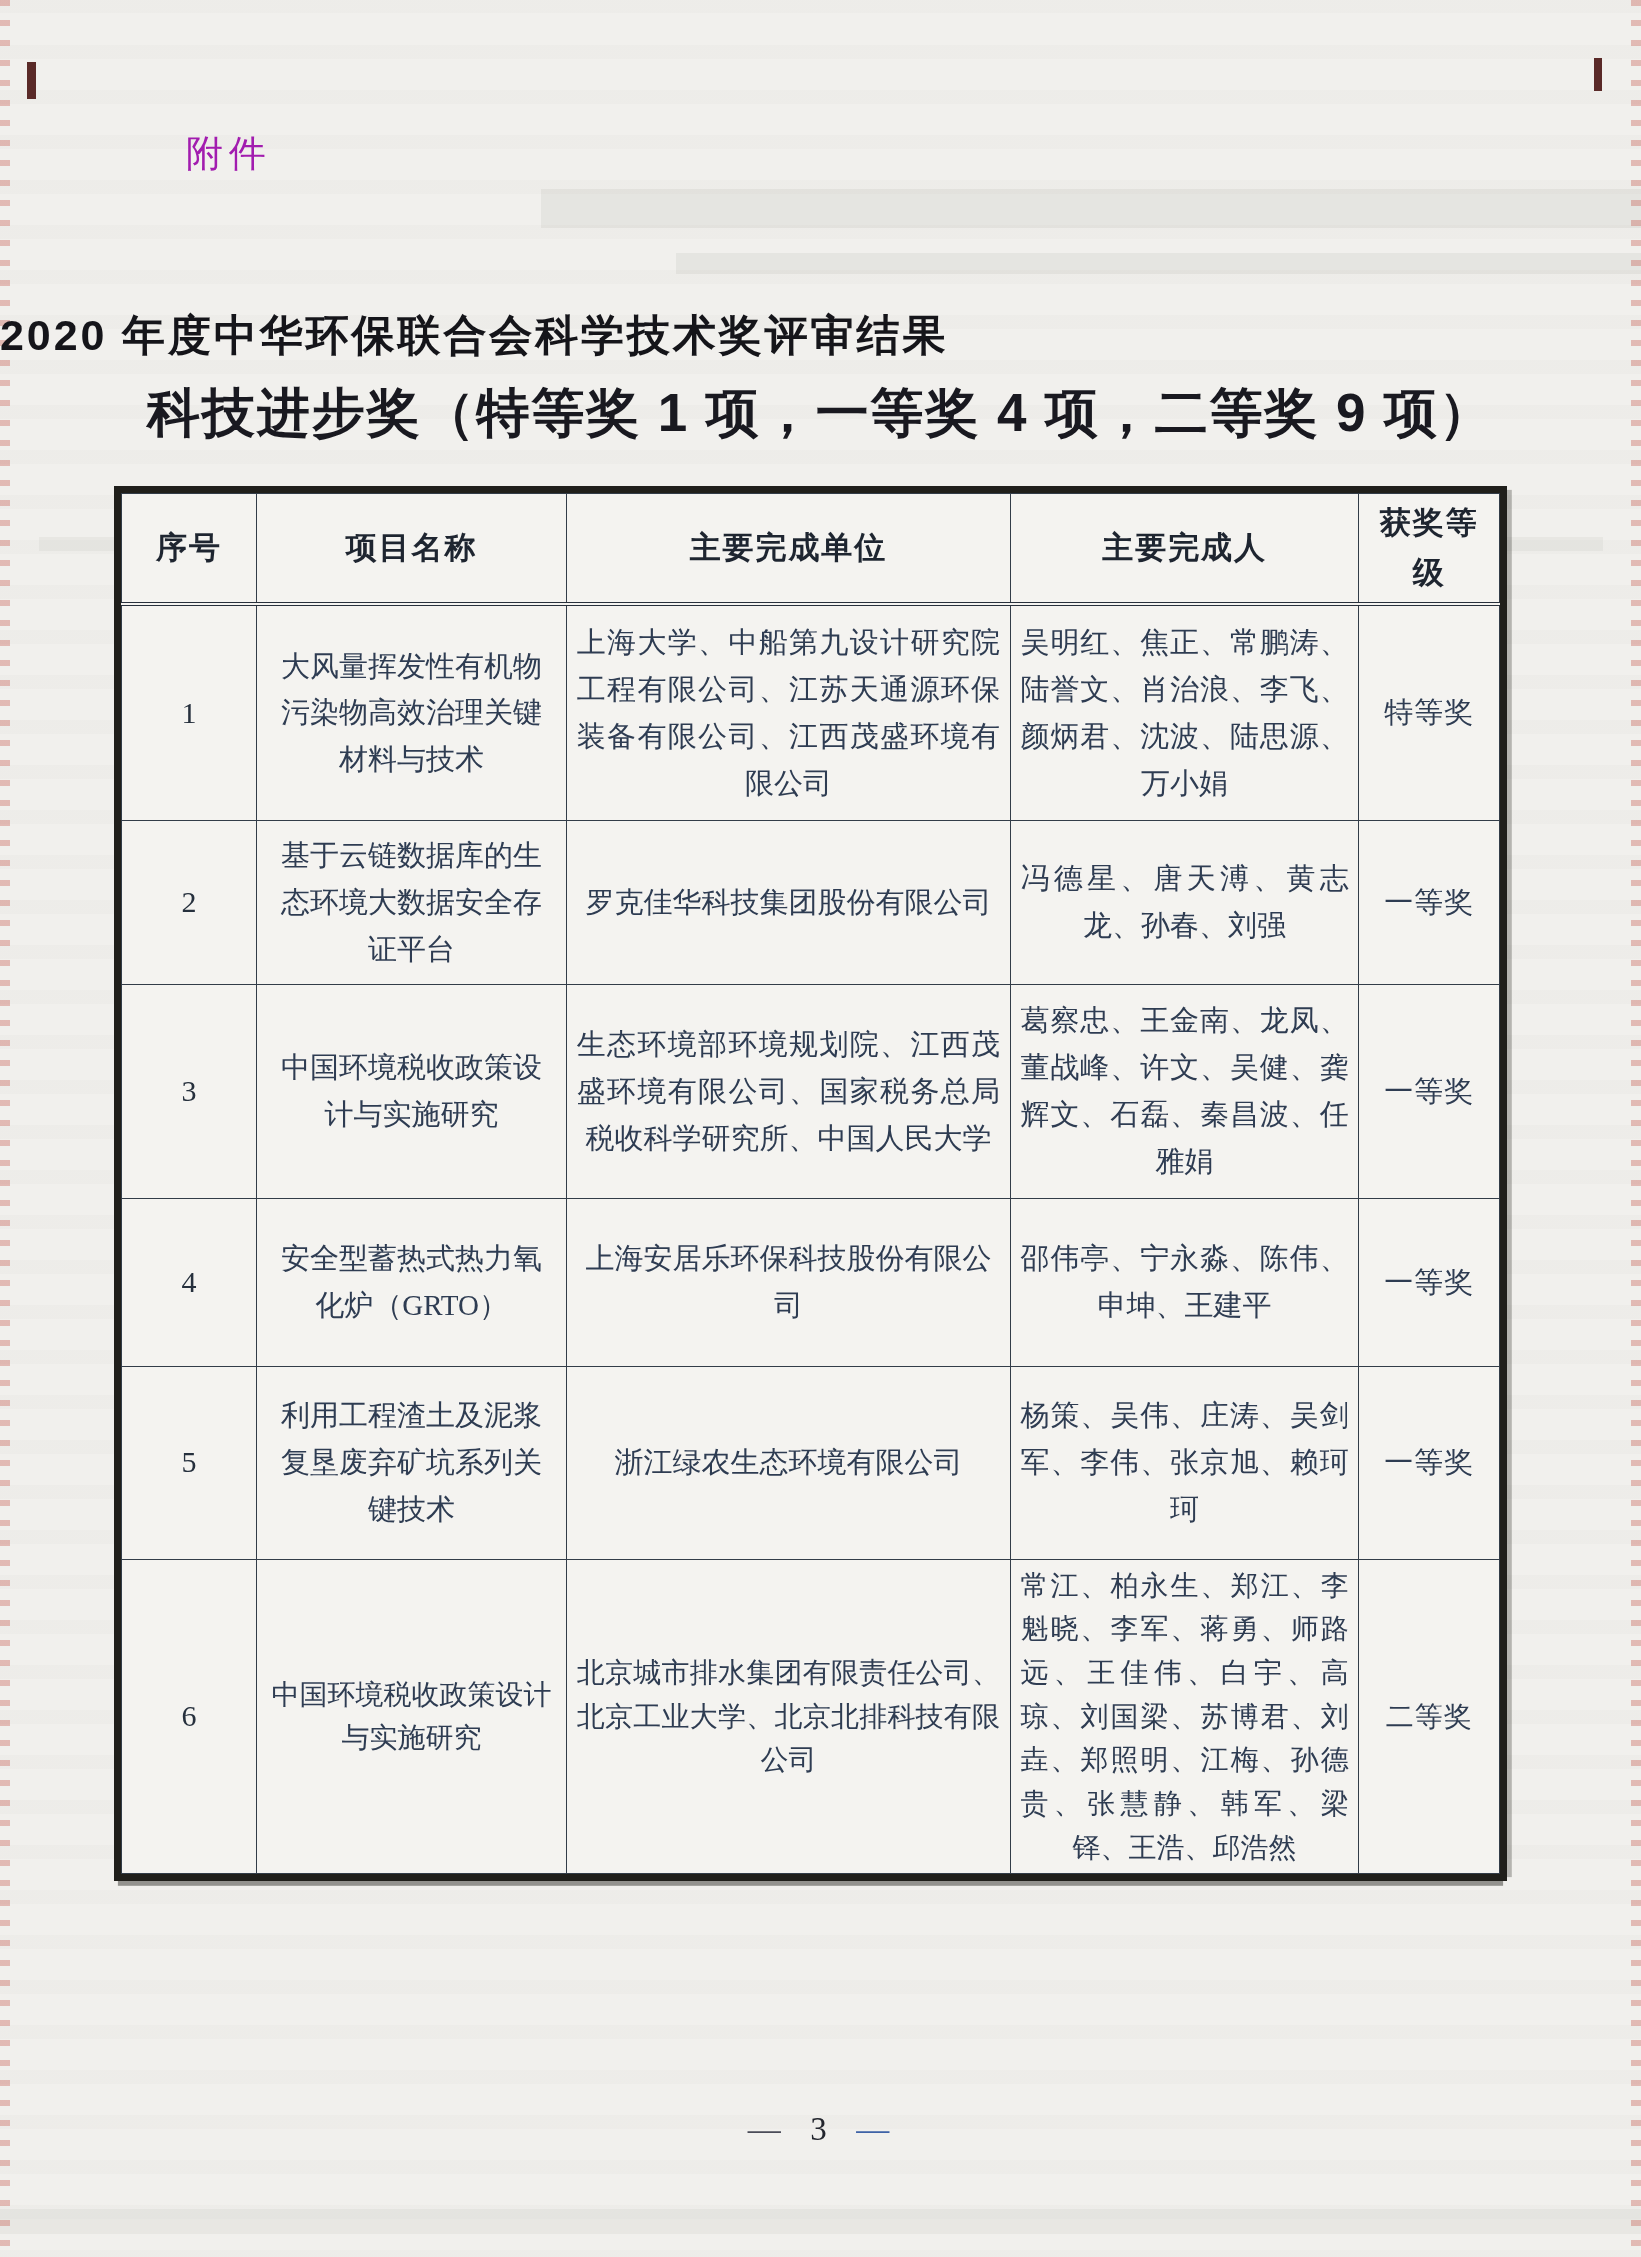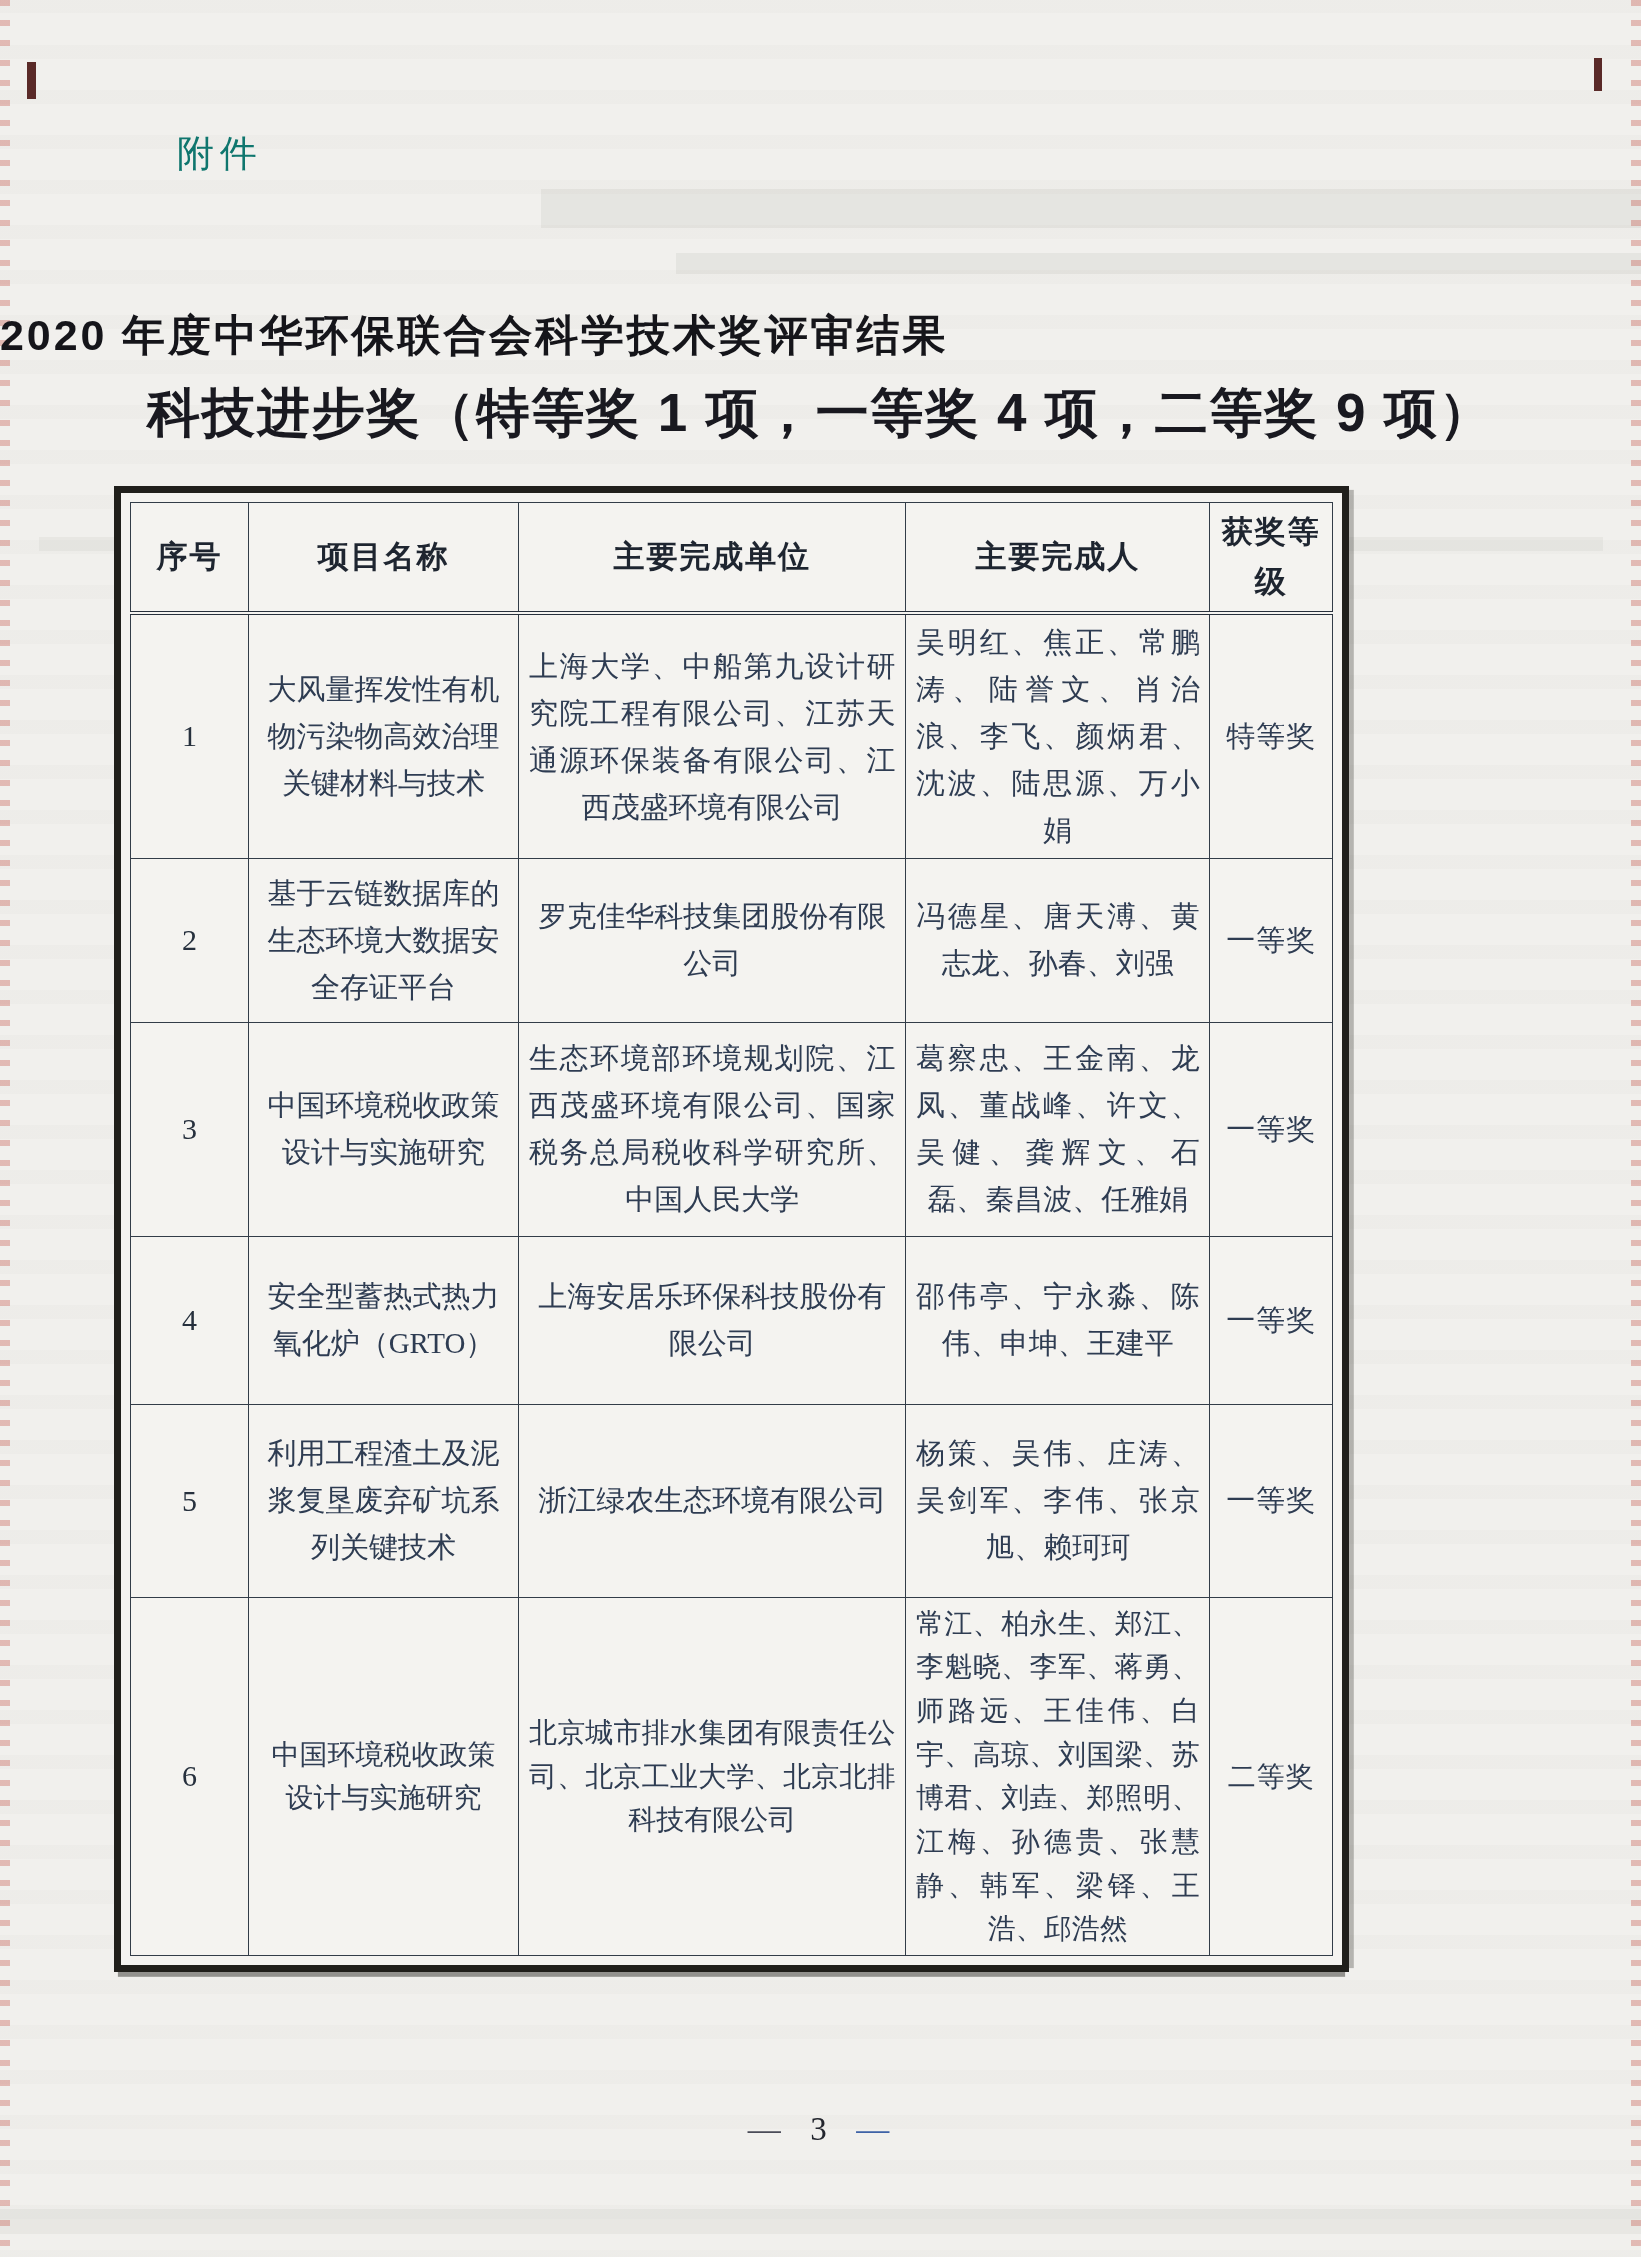--- a/index.html
+++ b/index.html
@@ -28,40 +28,40 @@
       to bottom,
       rgba(190,60,48,0.55) 0 5.8px,
       rgba(190,60,48,0) 5.8px 20px);}
   .edge.left{left:0;}
   .edge.right{right:0;}
   .corner-mark{position:absolute;background:#5a2a28;pointer-events:none;}
   .corner-mark.tl{left:27px;top:62px;width:8.7px;height:37px;}
   .corner-mark.tr{right:39px;top:58px;width:7.7px;height:33px;}
 
   .attachment{
-    position:absolute;left:177px;top:129px;
-    font-size:37px;letter-spacing:5.8px;color:#0f766e;
+    position:absolute;left:186px;top:129px;
+    font-size:37px;letter-spacing:5.8px;color:#a21caf;
     font-family:Liberation Sans, sans-serif;
   }
   .title{
     position:absolute;left:0;top:307px;width:100%;
     text-align:left;font-size:43px;font-weight:bold;color:#15151a;
     letter-spacing:2.9px;
     font-family:"Liberation Sans","DejaVu Sans",sans-serif;
   }
   .subtitle{
     position:absolute;left:0;top:378px;width:100%;
     text-align:center;font-size:53px;font-weight:bold;color:#191920;
     letter-spacing:1.9px;
     font-family:"Liberation Sans","DejaVu Sans",sans-serif;
   }
 
   .table-outer{
-    position:absolute;left:114px;top:486px;width:1235px;
-    border:7.7px solid #201f1b;background:#f4f3f0;padding:9px;
+    position:absolute;left:114px;top:486px;width:1393px;
+    border:7.7px solid #201f1b;background:#f4f3f0;padding:0;
     box-sizing:border-box;
     box-shadow:0 8.7px 0 -3.9px rgba(70,70,64,0.55), 8.7px 0 0 -3.9px rgba(70,70,64,0.35);
   }
   table.awards{
     width:100%;border-collapse:collapse;table-layout:fixed;
     border:1.9px solid #44474a;
   }
   .awards th,.awards td{
     border:1.9px solid #323c48;
     padding:3.9px 9.7px;box-sizing:border-box;

